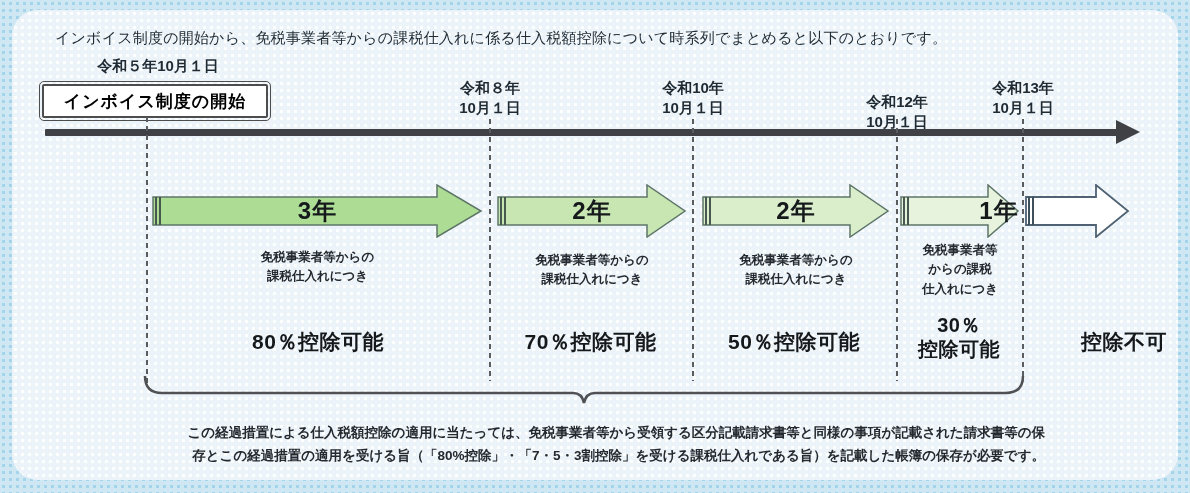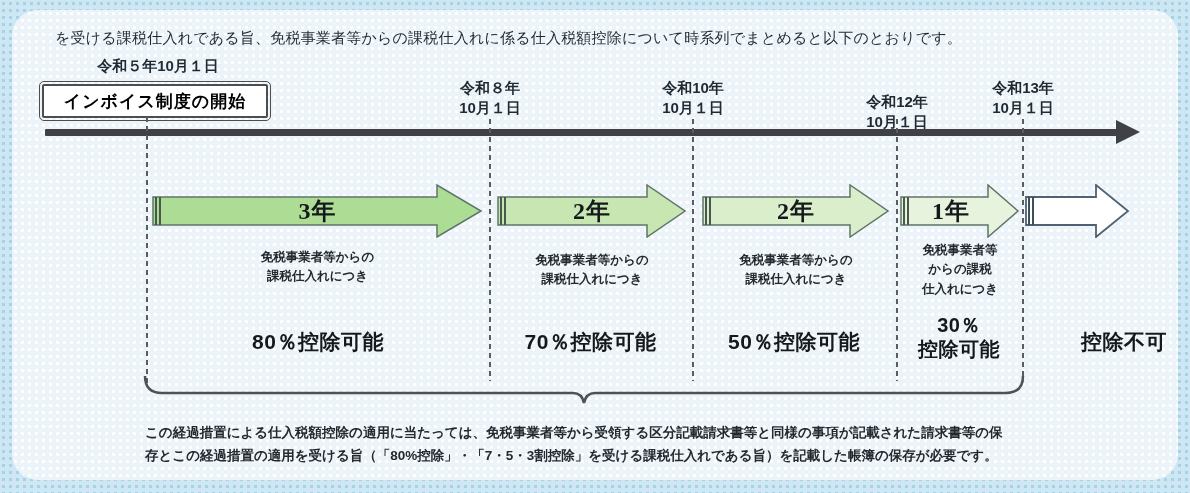--- a/index.html
+++ b/index.html
@@ -37,41 +37,41 @@
     border-left:24px solid #3f4144;border-top:12px solid transparent;border-bottom:12px solid transparent;
   }
   .vdash{
     width:2px;
     background:repeating-linear-gradient(to bottom,#5a5d60 0 5px,rgba(0,0,0,0) 5px 9px);
   }
   .milestone{
     width:120px;text-align:center;font-size:15px;font-weight:bold;color:#1f2a33;line-height:1.35;
   }
   .duration{
-    font-size:24px;font-weight:bold;color:#15191c;text-align:center;letter-spacing:1px;font-family:Liberation Serif, serif;
+    font-size:24px;font-weight:bold;color:#15191c;text-align:center;letter-spacing:1px;
   }
   .subject{
     font-size:12.5px;font-weight:bold;color:#23292e;text-align:center;line-height:1.55;
   }
   .deduction{
     font-size:21px;font-weight:bold;color:#15191c;text-align:center;line-height:1.2;letter-spacing:.5px;
   }
   .note{
-    left:145px;width:900px;text-align:left;
+    left:145px;width:900px;text-align:right;
     font-size:13.5px;font-weight:bold;color:#23292e;line-height:1.75;
   }
   svg{display:block;}
 </style>
 </head>
 <body>
 
 <div class="frame">
   <div class="panel"></div>
 
-  <div class="abs intro">を受ける課税仕入れである旨、免税事業者等からの課税仕入れに係る仕入税額控除について時系列でまとめると以下のとおりです。</div>
+  <div class="abs intro">インボイス制度の開始から、免税事業者等からの課税仕入れに係る仕入税額控除について時系列でまとめると以下のとおりです。</div>
 
   <div class="abs start-date">令和５年10月１日</div>
   <div class="abs start-box">インボイス制度の開始</div>
 
   <div class="abs milestone" style="left:430px;top:78px;">
     <span>令和８年</span><br>
     <span>10月１日</span>
   </div>
   <div class="abs milestone" style="left:633px;top:78px;">
     <span>令和10年</span><br>
@@ -112,21 +112,21 @@
     <path d="M4,13 V41 M8,13 V41" stroke="#47584e" stroke-width="2"></path>
   </svg>
   <svg class="abs" style="left:1025px;top:184px;" width="105" height="54" viewBox="0 0 105 54">
     <polygon points="1,13 71,13 71,1 103,27 71,53 71,41 1,41" stroke="#4e6273" stroke-width="1.8" fill="#ffffff"></polygon>
     <path d="M4,13 V41 M8,13 V41" stroke="#3e4f5c" stroke-width="2"></path>
   </svg>
 
   <div class="abs duration" style="left:152px;top:195px;width:331px;">3年</div>
   <div class="abs duration" style="left:497px;top:195px;width:190px;">2年</div>
   <div class="abs duration" style="left:702px;top:195px;width:188px;">2年</div>
-  <div class="abs duration" style="left:876px;top:195px;width:120px;padding-left:15px;">1年</div>
+  <div class="abs duration" style="left:924px;top:195px;width:120px;padding-left:15px;">1年</div>
 
   <div class="abs subject" style="left:152px;top:248px;width:331px;">
     <span>免税事業者等からの</span><br>
     <span>課税仕入れにつき</span>
   </div>
   <div class="abs subject" style="left:497px;top:251px;width:190px;">
     <span>免税事業者等からの</span><br>
     <span>課税仕入れにつき</span>
   </div>
   <div class="abs subject" style="left:702px;top:251px;width:188px;">

